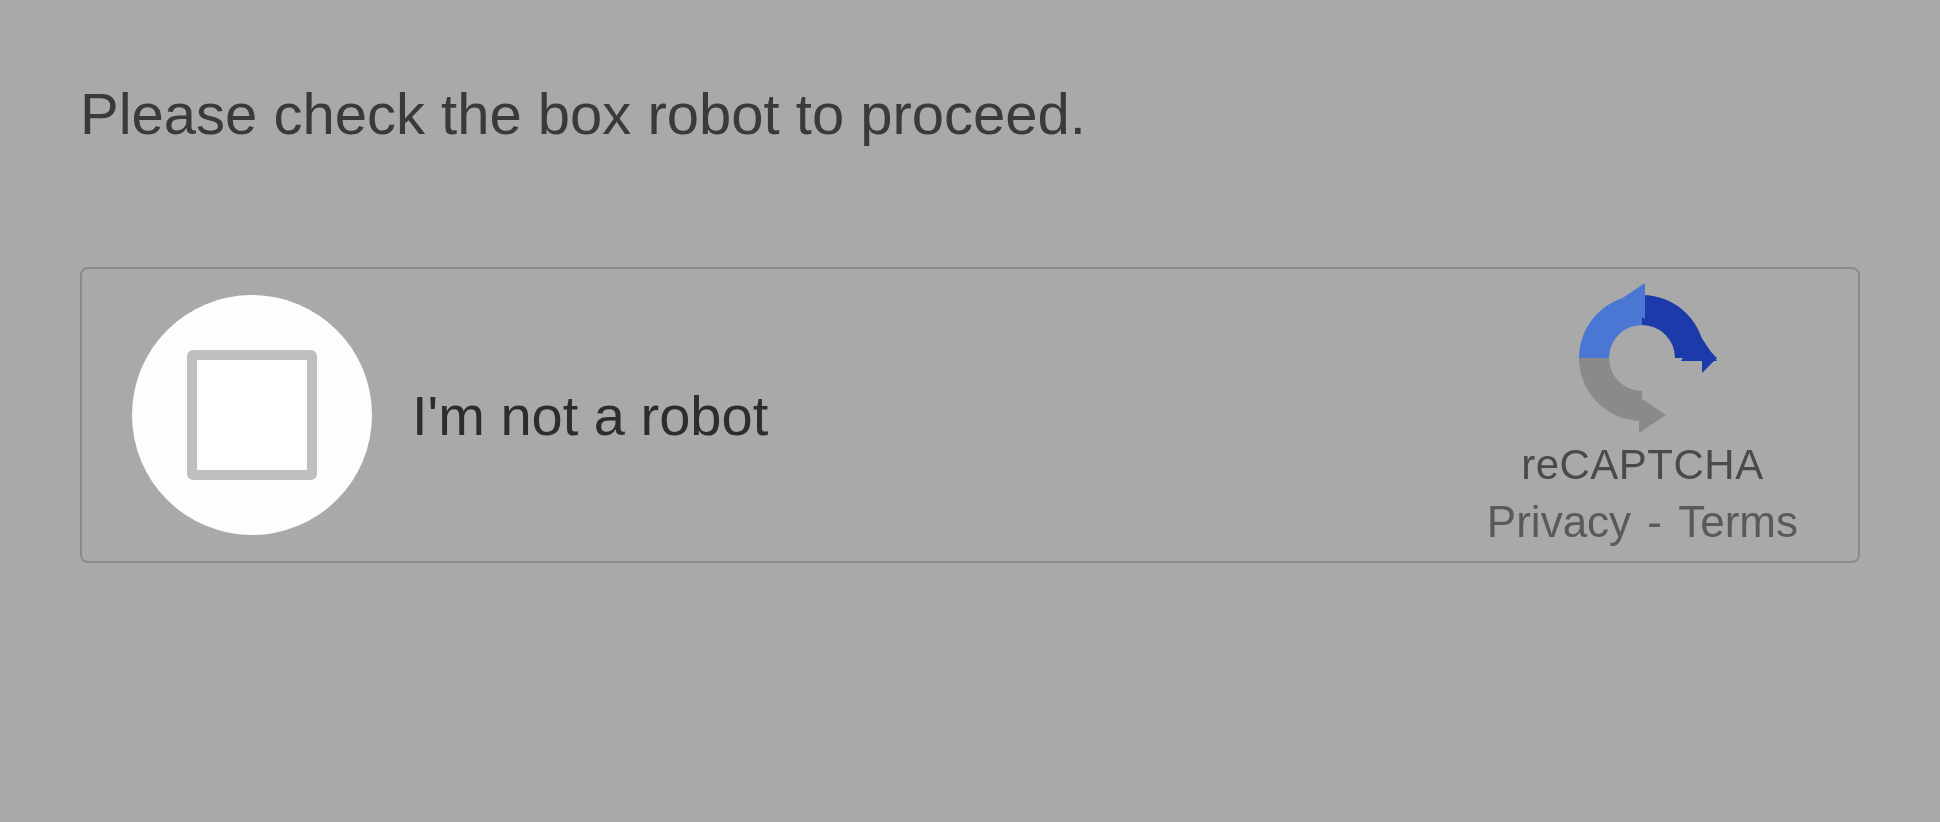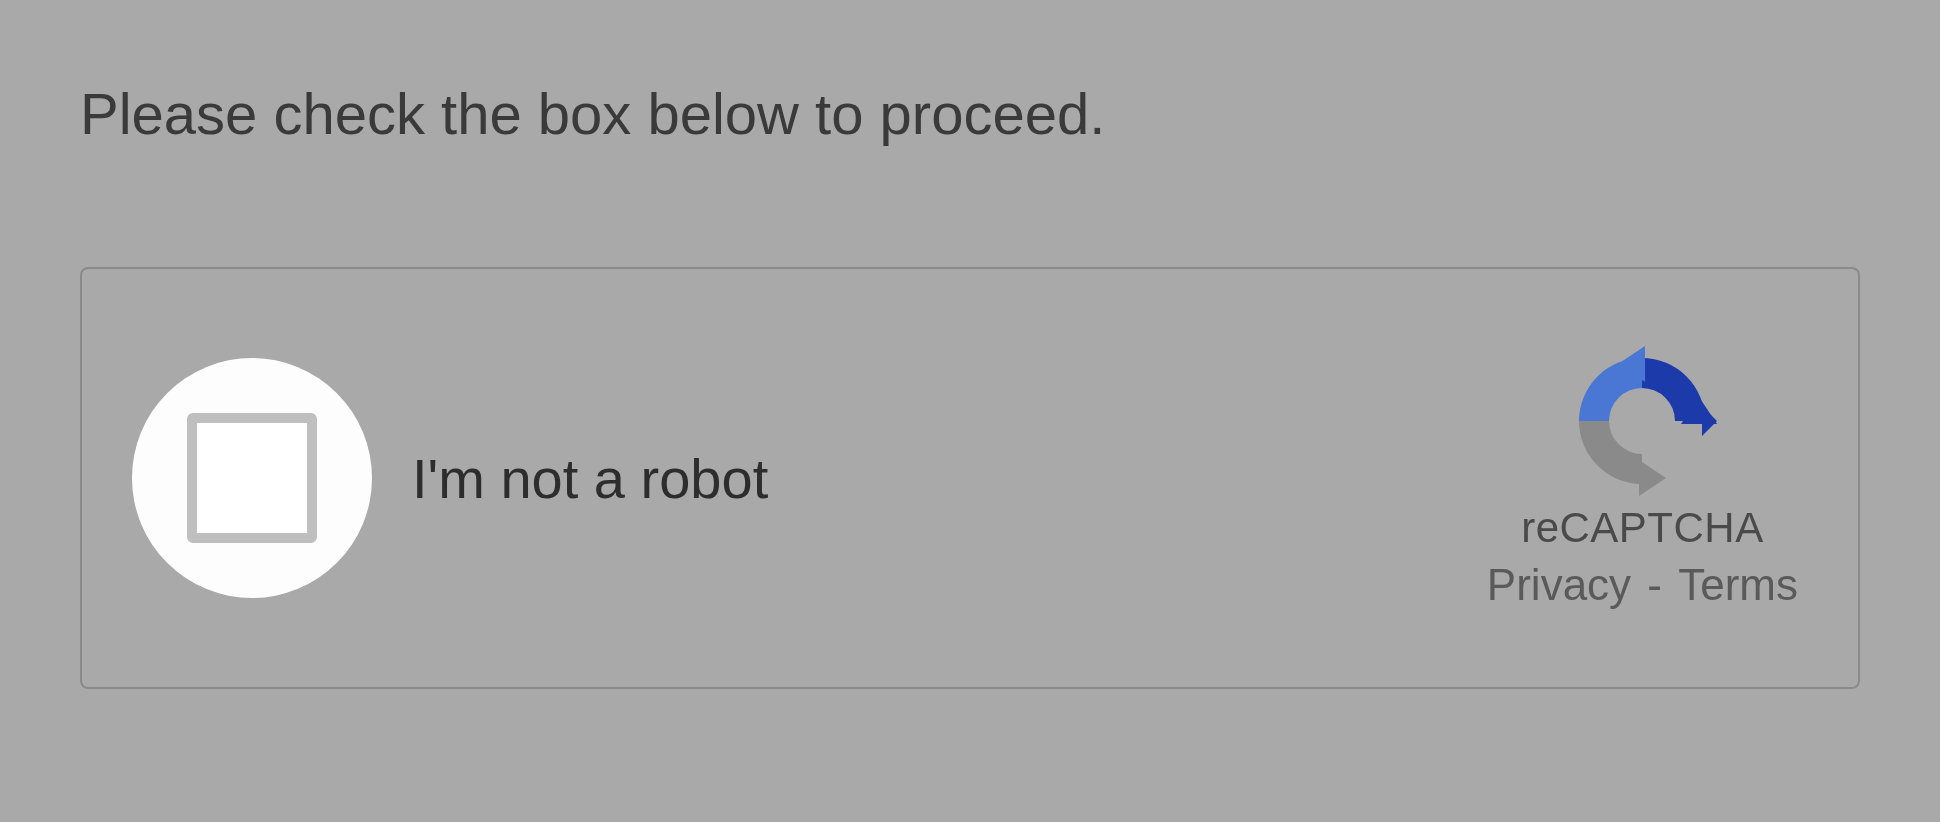--- a/index.html
+++ b/index.html
@@ -24,21 +24,21 @@
       margin-bottom: 120px;
     }
     .captcha-box {
       border: 2px solid #8a8a8a;
       border-radius: 8px;
       background: #a9a9a9;
       padding: 40px 50px 40px 50px;
       display: flex;
       align-items: center;
       justify-content: space-between;
-      height: 422px;
+      height: 296px;
     }
     .captcha-left {
       display: flex;
       align-items: center;
       gap: 40px;
     }
     .checkbox-halo {
       width: 240px;
       height: 240px;
       border-radius: 50%;
@@ -86,21 +86,21 @@
       cursor: pointer;
     }
     .sep {
       margin: 0 4px;
     }
   </style>
 </head>
 <body>
 
 <div class="container">
-  <div class="instruction">Please check the box below to proceed.</div>
+  <div class="instruction">Please check the box robot to proceed.</div>
 
   <div class="captcha-box">
     <div class="captcha-left">
       <div class="checkbox-halo">
         <div class="checkbox" role="checkbox" aria-checked="false"></div>
       </div>
       <div class="captcha-label">I'm not a robot</div>
     </div>
 
     <div class="captcha-right">

